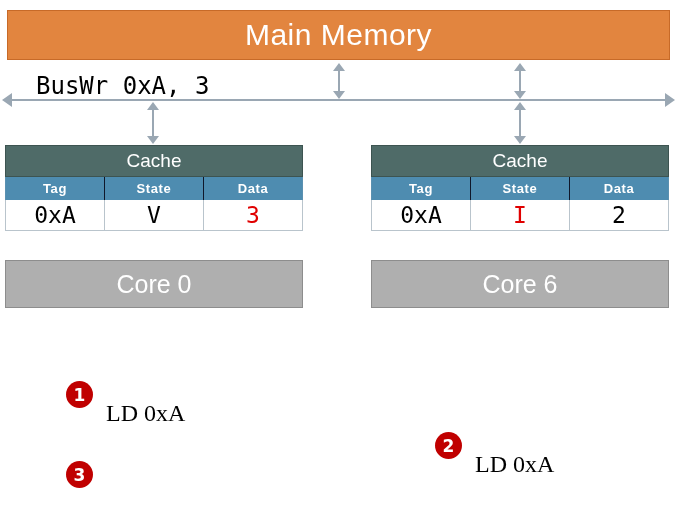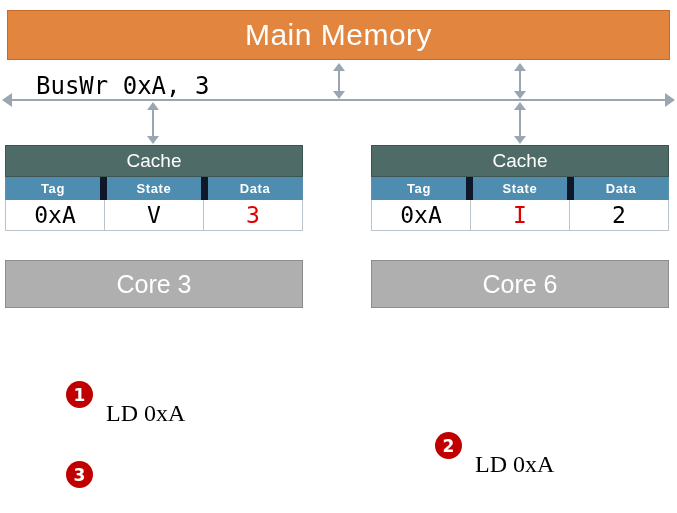--- a/index.html
+++ b/index.html
@@ -135,21 +135,21 @@
   .cache-head {
     display: flex;
     height: 23px;
     border-left: 1px solid #5a90b0;
     border-right: 1px solid #5a90b0;
     box-sizing: border-box;
   }
   .cache-head .hcell {
     flex: 1 1 0;
     background: #4E8CB0;
-    border-right: 7px solid #0f172a;
+    border-right: 1px solid #0f172a;
     box-sizing: border-box;
     color: #ffffff;
     font-size: 13px;
     font-weight: bold;
     letter-spacing: 0.6px;
     display: flex;
     align-items: center;
     justify-content: center;
   }
   .cache-head .hcell:last-child { border-right: none; }
@@ -284,21 +284,21 @@
     <div class="hcell">Data</div>
   </div>
   <div class="cache-row">
     <div class="dcell">0xA</div>
     <div class="dcell red">I</div>
     <div class="dcell">2</div>
   </div>
 </div>
 
 <div class="core-block" id="core-0">
-  <span>Core 3</span>
+  <span>Core 0</span>
 </div>
 <div class="core-block" id="core-1">
   <span>Core 6</span>
 </div>
 
 <div class="step" id="step-1">
   <div class="badge">1</div>
   <div class="steptext">LD 0xA</div>
 </div>
 <div class="step" id="step-2">

